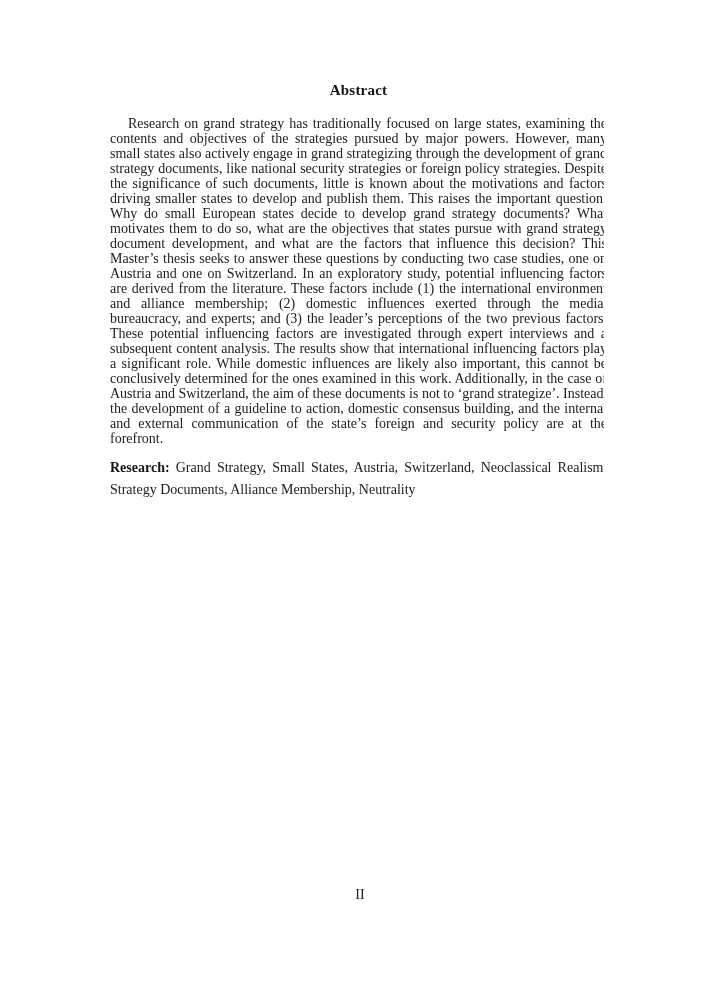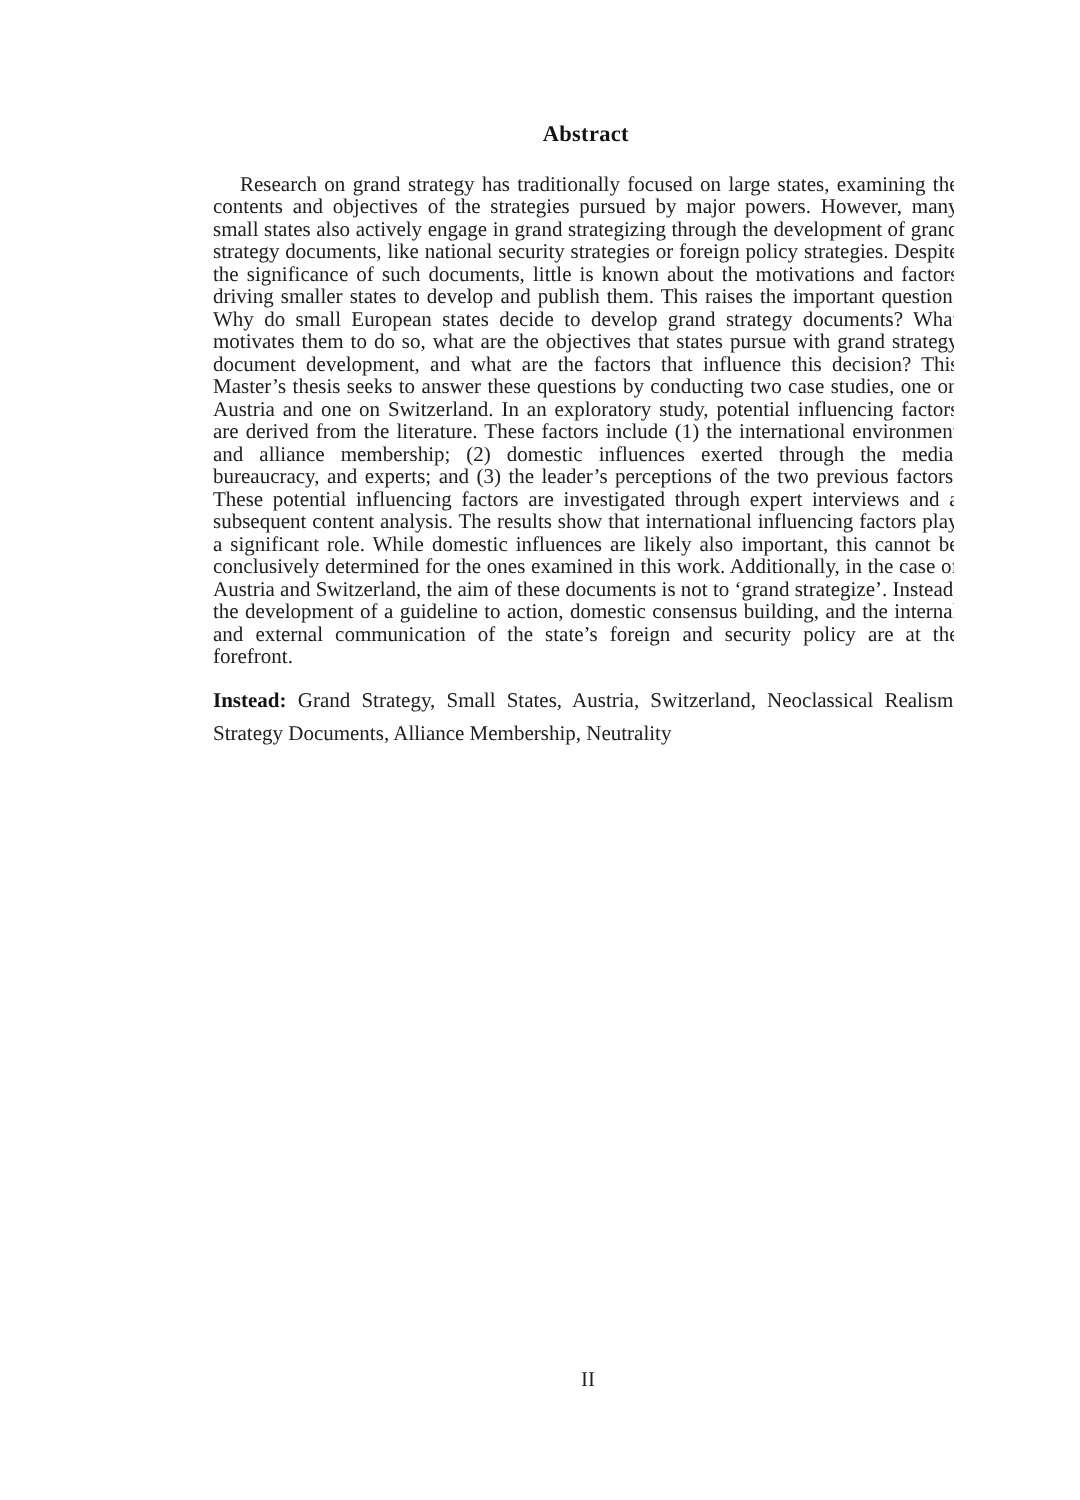--- a/index.html
+++ b/index.html
@@ -11,21 +11,20 @@
     font-family: "Liberation Serif", "DejaVu Serif", serif;
     color: #1f1f1f;
     -webkit-font-smoothing: antialiased;
   }
   .page {
     position: relative;
     width: 604px;
     height: 1000px;
     background: #ffffff;
     overflow: hidden;
-    margin-left: 32px;
   }
   .content {
     position: absolute;
     left: 110px;
     top: 0;
     width: 497px;
   }
   .abstract-title {
     margin: 0;
     padding-top: 82px;
@@ -52,33 +51,33 @@
     text-align: justify;
     color: #202020;
   }
   .keywords .kw-label {
     font-weight: bold;
     color: #141414;
   }
   .page-number {
     position: absolute;
     left: 0;
-    top: 913px;
+    top: 887px;
     width: 720px;
     text-align: center;
     font-size: 14px;
     color: #1f1f1f;
   }
 </style>
 </head>
 <body>
 
 <div class="page">
   <div class="content">
     <h2 class="abstract-title">Abstract</h2>
 
     <p class="abstract-body">Research on grand strategy has traditionally focused on large states, examining the contents and objectives of the strategies pursued by major powers. However, many small states also actively engage in grand strategizing through the development of grand strategy documents, like national security strategies or foreign policy strategies. Despite the significance of such documents, little is known about the motivations and factors driving smaller states to develop and publish them. This raises the important question: Why do small European states decide to develop grand strategy documents? What motivates them to do so, what are the objectives that states pursue with grand strategy document development, and what are the factors that influence this decision? This Master’s thesis seeks to answer these questions by conducting two case studies, one on Austria and one on Switzerland. In an exploratory study, potential influencing factors are derived from the literature. These factors include (1) the international environment and alliance membership; (2) domestic influences exerted through the media, bureaucracy, and experts; and (3) the leader’s perceptions of the two previous factors. These potential influencing factors are investigated through expert interviews and a subsequent content analysis. The results show that international influencing factors play a significant role. While domestic influences are likely also important, this cannot be conclusively determined for the ones examined in this work. Additionally, in the case of Austria and Switzerland, the aim of these documents is not to ‘grand strategize’. Instead, the development of a guideline to action, domestic consensus building, and the internal and external communication of the state’s foreign and security policy are at the forefront.</p>
 
-    <p class="keywords"><span class="kw-label">Instead:</span> <span>Grand Strategy, Small States, Austria, Switzerland, Neoclassical Realism, Strategy Documents, Alliance Membership, Neutrality</span></p>
+    <p class="keywords"><span class="kw-label">Research:</span> <span>Grand Strategy, Small States, Austria, Switzerland, Neoclassical Realism, Strategy Documents, Alliance Membership, Neutrality</span></p>
   </div>
 
   <div class="page-number">II</div>
 </div>
 
 </body></html>

